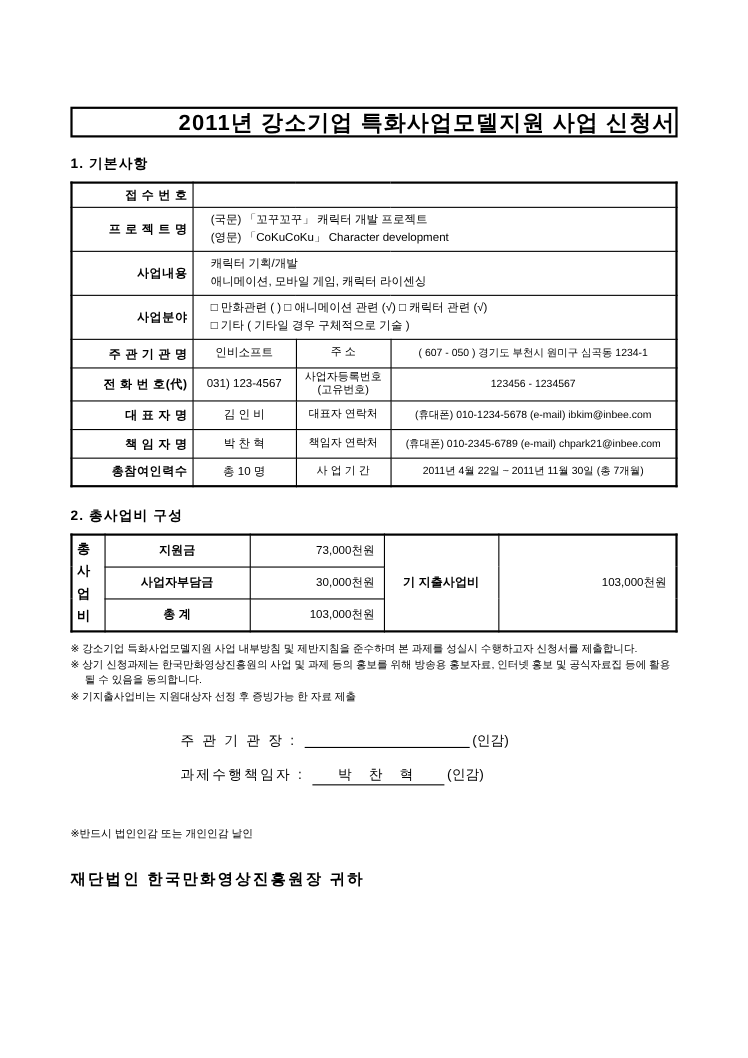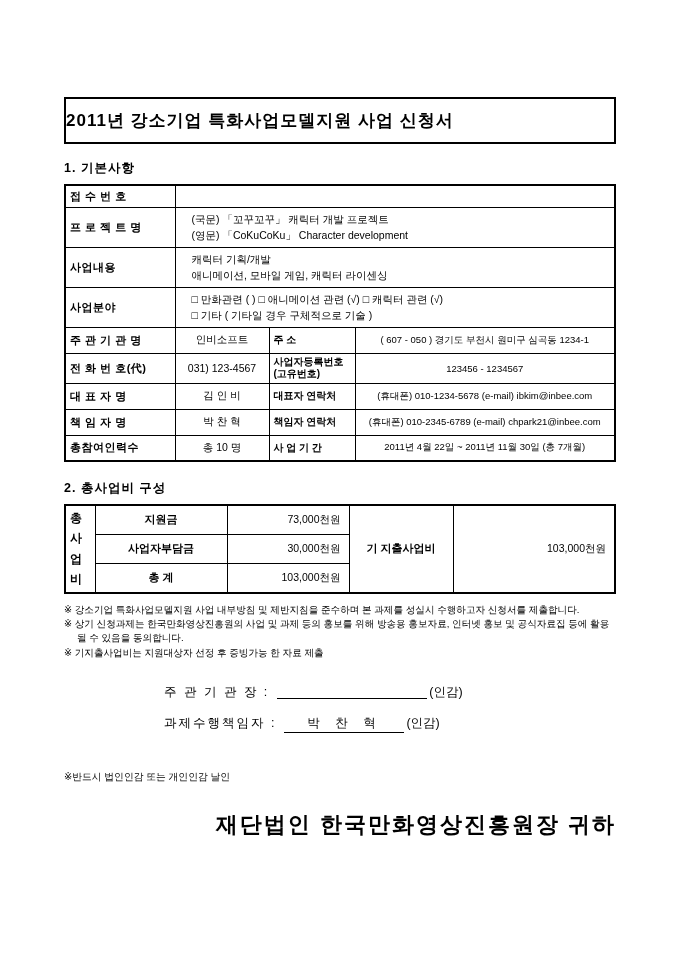--- a/index.html
+++ b/index.html
@@ -5,33 +5,33 @@
   * { margin:0; padding:0; box-sizing:border-box; }
   html,body { background:#fff; }
   body {
     width:680px; height:962px;
     font-family:"Liberation Sans","DejaVu Sans",sans-serif;
     color:#000; position:relative; overflow:hidden;
   }
   .page { position:absolute; left:64px; top:0; width:552px; }
 
   .title-box {
-    margin-top:97px; border:2px solid #000; height:47px;
-    display:flex; align-items:center; justify-content:flex-start;
-    font-size:17px; font-weight:bold; letter-spacing:1px;
+    margin-top:97px; border:2px solid #000; height:28px;
+    display:flex; align-items:center; justify-content:flex-end;
+    font-size:20px; font-weight:bold; letter-spacing:1px;
   }
 
   .sec-heading { margin-top:16px; font-size:12.5px; font-weight:bold; letter-spacing:1px; }
 
   table { width:100%; border-collapse:collapse; margin-top:7px; }
   table.bordered { border:2px solid #000; }
   td { border:1px solid #000; font-size:11px; vertical-align:middle; padding:2px 4px; }
 
-  td.lbl { font-weight:bold; text-align:left; font-size:11px; letter-spacing:0.5px; }
-  td.lbl2 { font-weight:bold; text-align:left; font-size:10px; line-height:1.25; }
+  td.lbl { font-weight:bold; text-align:right; font-size:11px; letter-spacing:0.5px; }
+  td.lbl2 { font-weight:normal; text-align:center; font-size:10px; line-height:1.25; }
   td.val { text-align:center; font-size:10.5px; }
   td.v2  { text-align:center; font-size:9.5px; }
   td.multiline { text-align:left; padding-left:16px; font-size:10.5px; line-height:1.55; }
 
   tr.h22 { height:22px; }
   tr.h40 { height:40px; }
   tr.h26 { height:26px; }
   tr.h28 { height:28px; }
 
   .vert-cell { font-weight:bold; }
@@ -48,21 +48,21 @@
   .sig-row { margin-top:14px; display:flex; align-items:flex-start; }
   .sig-label { font-weight:normal; letter-spacing:2px; white-space:nowrap; }
   .sig-line {
     display:inline-block; width:150px; border-bottom:1px solid #000;
     text-align:center; letter-spacing:6px; margin:0 2px 0 8px; min-height:15px;
   }
   .sig-suffix { white-space:nowrap; }
 
   .seal-note { margin-top:38px; font-size:9.8px; }
 
-  .recipient { margin-top:26px; text-align:right; font-size:22px; font-weight:bold; letter-spacing:2px; }
+  .recipient { margin-top:26px; text-align:left; font-size:14px; font-weight:bold; letter-spacing:2px; }
 </style>
 </head>
 <body>
 
 <div class="page">
 
   <div class="title-box">
     <span>2011년 강소기업 특화사업모델지원 사업 신청서</span>
   </div>
 

